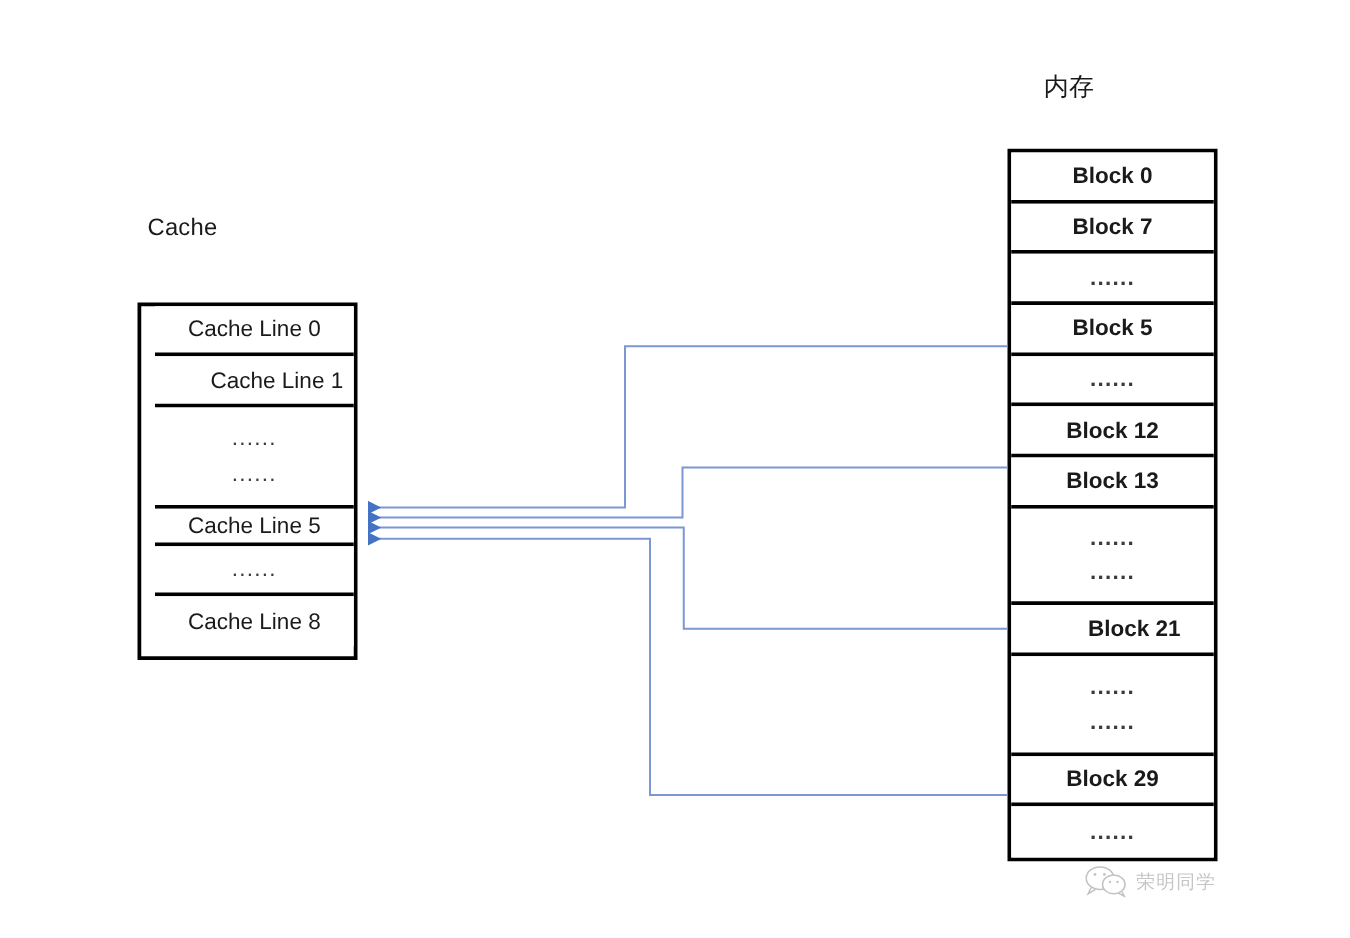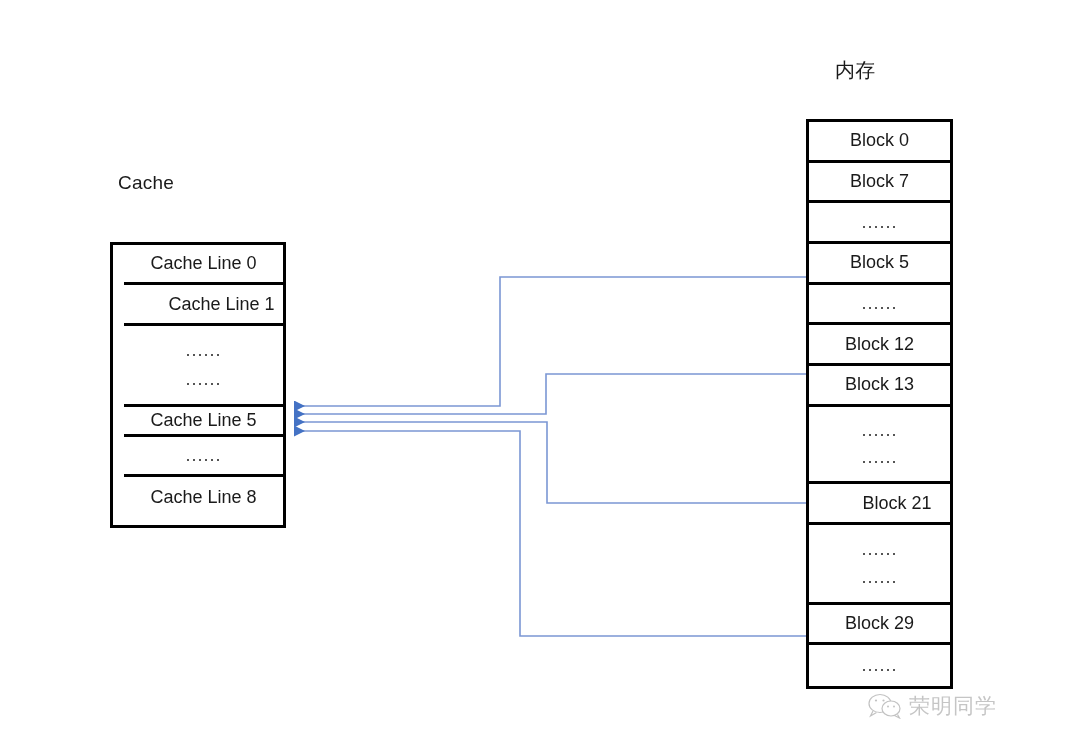--- a/index.html
+++ b/index.html
@@ -38,21 +38,21 @@
   
   .block-table {
     position: absolute;
     box-sizing: border-box;
     border: 3px solid #000000;
     background: #ffffff;
     display: flex;
     flex-direction: column;
   }
   #cache-table  { left: 110px; top: 242px; width: 176px; height: 286px; }
-  #memory-table { left: 806px; top: 119px; width: 147px; height: 570px; }
+  #memory-table { left: 806px; top: 119px; width: 168px; height: 570px; font-weight: bold; }
 
   .block-row {
     box-sizing: border-box;
     border-bottom: 3px solid #000000;
     display: flex;
     align-items: center;
     justify-content: center;
     background: #ffffff;
     color: #1a1a1a;
     white-space: nowrap;
@@ -88,21 +88,21 @@
   #watermark {
     position: absolute;
     left: 868px;
     top: 692px;
     display: flex;
     align-items: center;
     gap: 7px;
     opacity: 0.42;
   }
   #watermark .wm-text {
-    font-size: 21px;
+    font-size: 15px;
     color: #777777;
     letter-spacing: 1px;
     white-space: nowrap;
   }
 </style>
 </head>
 <body>
 
 <div class="canvas">
 

